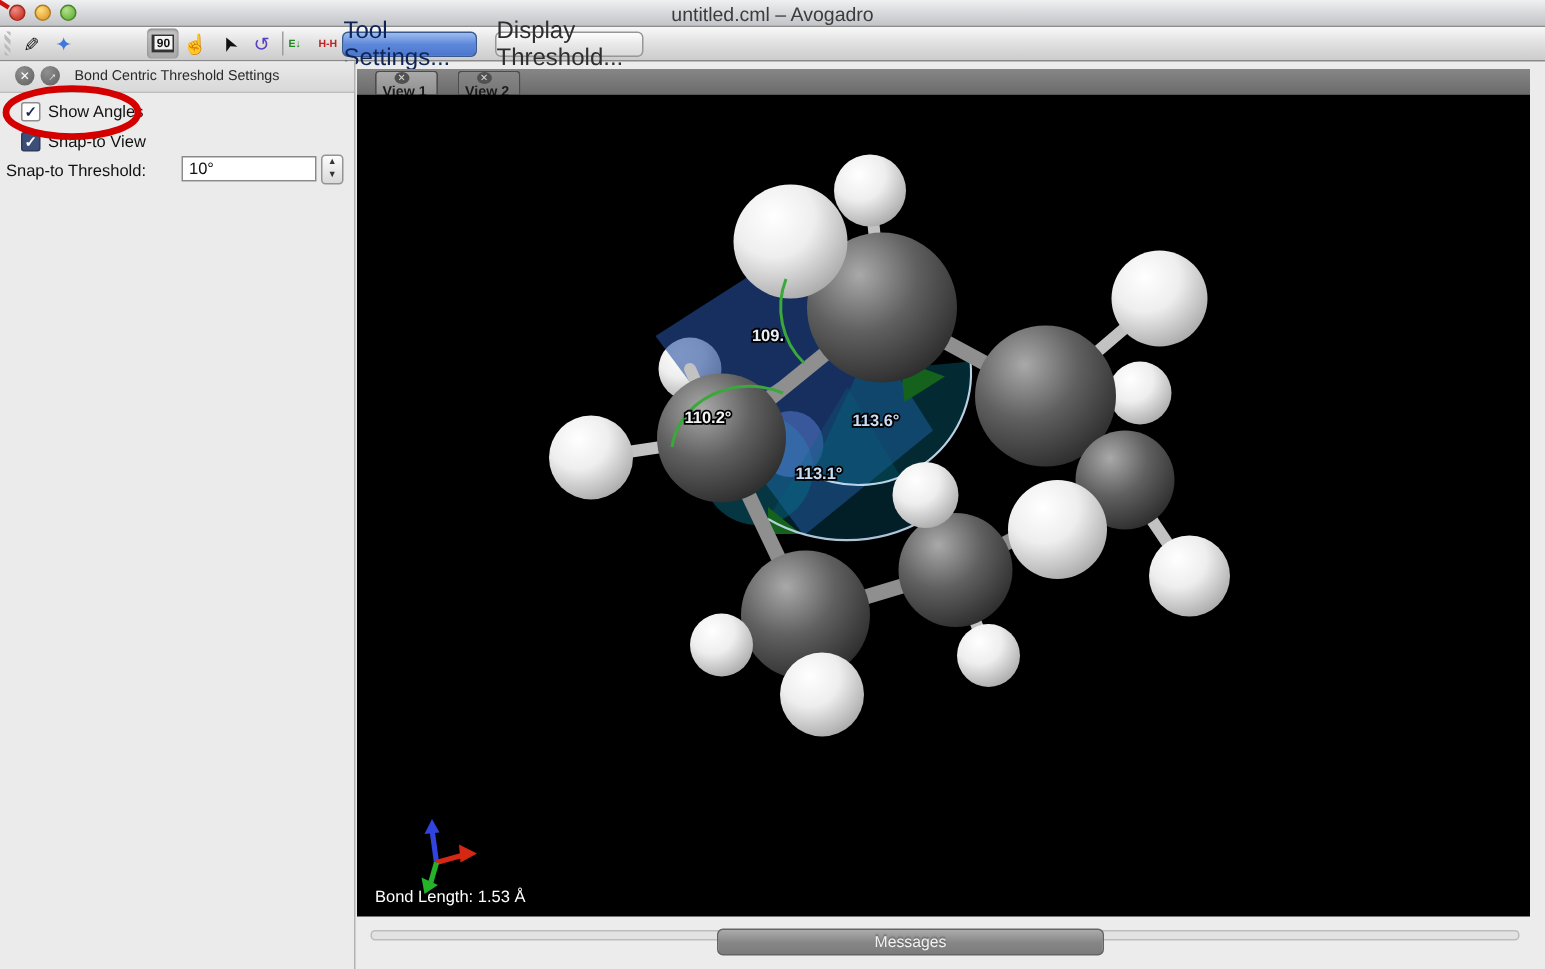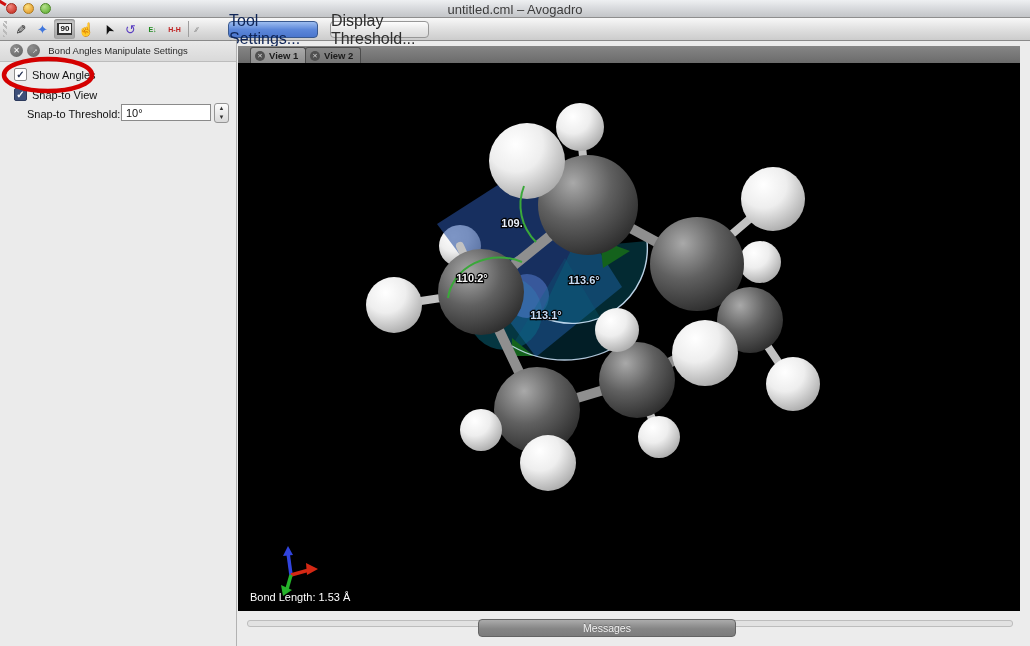--- a/index.html
+++ b/index.html
@@ -13,21 +13,21 @@
   #light-green{left:40px;background:radial-gradient(circle at 35% 30%,#b5e08c,#72ba46 70%);border:1px solid #4c8527;}
   #window-title{position:absolute;left:0;right:0;top:2px;text-align:center;font-size:13px;color:#3c3c3c;}
   #corner-mark{position:absolute;left:-1px;top:-1px;width:9px;height:3px;background:#cf1010;transform:rotate(32deg);transform-origin:0 0;}
   
   #toolbar{position:absolute;left:0;top:18px;width:1030px;height:22px;
     background:linear-gradient(#f8f8f8,#dedede 55%,#cccccc);border-bottom:1px solid #8a8a8a;}
   #grip{position:absolute;left:3px;top:3px;width:4px;height:16px;
     background:repeating-linear-gradient(45deg,#bbb 0 2px,transparent 2px 4px);}
   #tools{position:absolute;left:10px;top:0;height:22px;display:flex;align-items:center;}
   .tool{width:21px;height:20px;display:flex;align-items:center;justify-content:center;margin-right:1px;border-radius:3px;}
-  .tool.sel{background:rgba(0,0,0,0.18);box-shadow:inset 0 1px 2px rgba(0,0,0,0.35);}
+  .tool.sel{background:rgba(0,0,0,0.18);box-shadow:inset 0 1px 2px rgba(0,0,0,0.35);margin-left:44px;}
   .tool .glyph{font-size:13px;line-height:1;}
   .badge90{font-size:8px;font-weight:bold;border:1px solid #333;background:#f4f4f4;color:#111;
     padding:1px 2px 0 2px;border-bottom-width:2px;border-left-width:2px;line-height:1;}
   .tinytxt{font-size:7px;font-weight:bold;letter-spacing:0;}
   #toolbar-sep{position:absolute;left:188px;top:3px;width:1px;height:16px;background:#9e9e9e;}
   .tbbtn{position:absolute;top:3px;height:17px;border-radius:4px;font-size:16px;
     display:flex;align-items:center;justify-content:center;box-sizing:border-box;cursor:default;}
   #tool-settings-button{left:228px;width:90px;background:linear-gradient(#9dbdf0,#5d88da 50%,#4b76cd);
     border:1px solid #39598f;color:#0e2456;}
   #display-settings-button{left:330px;width:99px;background:linear-gradient(#fdfdfd,#e9e9e9 50%,#dadada);
@@ -41,31 +41,31 @@
   #dock-float{left:27px;}
   #dock-float span{display:inline-block;transform:rotate(-45deg);}
   #dock-title{position:absolute;left:0;right:0;top:4px;text-align:center;font-size:9.5px;color:#2a2a2a;}
   .cbrow{position:absolute;left:14px;display:flex;align-items:center;}
   #row-show-angles{top:27px;}
   #row-snap-bonds{top:47px;}
   .cbox{width:13px;height:13px;box-sizing:border-box;border:1px solid #8e8e8e;border-radius:2px;background:#fff;
     display:flex;align-items:center;justify-content:center;font-size:10px;color:#1d2b4e;font-weight:bold;}
   .cbox.dark{background:#3d4f79;color:#fff;border-color:#2c3a5c;}
   .cblabel{margin-left:5px;font-size:11px;color:#111;}
-  #row-threshold{position:absolute;left:27px;top:67px;font-size:11px;color:#111;}
+  #row-threshold{position:absolute;left:4px;top:67px;font-size:11px;color:#111;}
   #threshold-field{position:absolute;left:121px;top:63px;width:90px;height:17px;box-sizing:border-box;
     border:1px solid #8a8a8a;background:#fff;font-size:11px;color:#111;padding:0 0 0 4px;font-family:"Liberation Sans",sans-serif;}
   #threshold-stepper{position:absolute;left:214px;top:62px;width:15px;height:20px;border:1px solid #949494;border-radius:3px;
     background:linear-gradient(#fdfdfd,#d9d9d9);box-sizing:border-box;}
   #threshold-stepper div{height:9px;font-size:6px;color:#333;text-align:center;line-height:9px;}
   #annotation-ellipse-svg{position:absolute;left:0px;top:14px;pointer-events:none;}
   
   #tabbar{position:absolute;left:238px;top:46px;width:782px;height:17px;background:linear-gradient(#868686,#6b6b6b);}
   .tab{position:absolute;top:1px;height:16px;display:flex;align-items:center;padding:0 7px 0 4px;
-    border:1px solid #4c4c4c;border-bottom:none;border-radius:3px 3px 0 0;box-sizing:border-box;}
+    border:1px solid #4c4c4c;border-bottom:none;border-radius:3px 3px 0 0;box-sizing:border-box;flex-direction:column;}
   #tab-view1{left:12px;background:linear-gradient(#aaaaaa,#8f8f8f);}
   #tab-view2{left:67px;background:linear-gradient(#878787,#757575);}
   .tabclose{width:10px;height:10px;border-radius:50%;background:#505050;color:#d8d8d8;font-size:6.5px;
     display:flex;align-items:center;justify-content:center;margin-right:4px;}
   .tablabel{font-size:9.5px;font-weight:bold;color:#1b1b1b;white-space:nowrap;}
   #glarea{position:absolute;left:238px;top:63px;width:782px;height:548px;background:#000;}
   #gl-svg{display:block;}
   #gl-svg text{font-family:"Liberation Sans",sans-serif;}
   
   #splitterbar{position:absolute;left:247px;top:620px;width:766px;height:7px;background:#e2e2e2;border:1px solid #bdbdbd;border-radius:3px;box-sizing:border-box;}
@@ -121,21 +121,21 @@
     <div class="tbbtn" id="tool-settings-button">Tool Settings...</div>
     <div class="tbbtn" id="display-settings-button">Display Threshold...</div>
   </div>
 
   <div id="dock">
     <div id="dock-header">
       <div class="dockbtn" id="dock-close">✕</div>
       <div class="dockbtn" id="dock-float">
           <span>→</span>
         </div>
-      <div id="dock-title">Bond Angles Manipulate Settings</div>
+      <div id="dock-title">Bond Centric Threshold Settings</div>
     </div>
 
     <div class="cbrow" id="row-show-angles">
       <div class="cbox">✓</div>
       <div class="cblabel">Show Angles</div>
     </div>
 
     <div class="cbrow" id="row-snap-bonds">
       <div class="cbox dark">✓</div>
       <div class="cblabel">Snap-to View</div>

